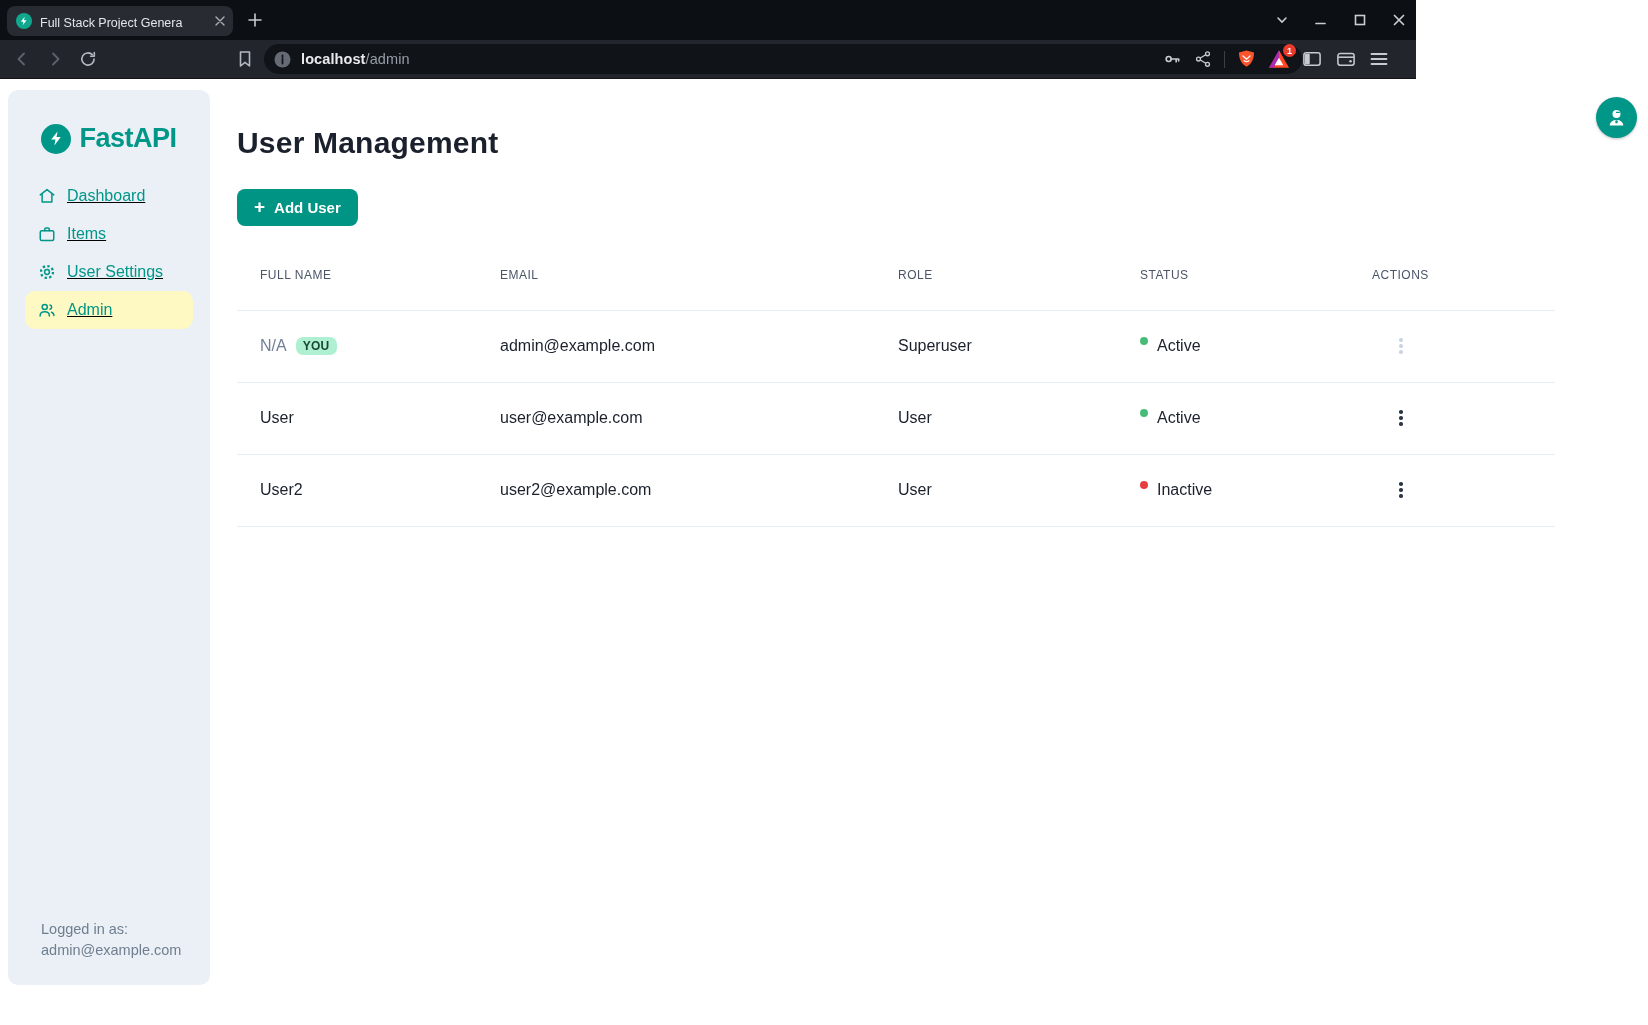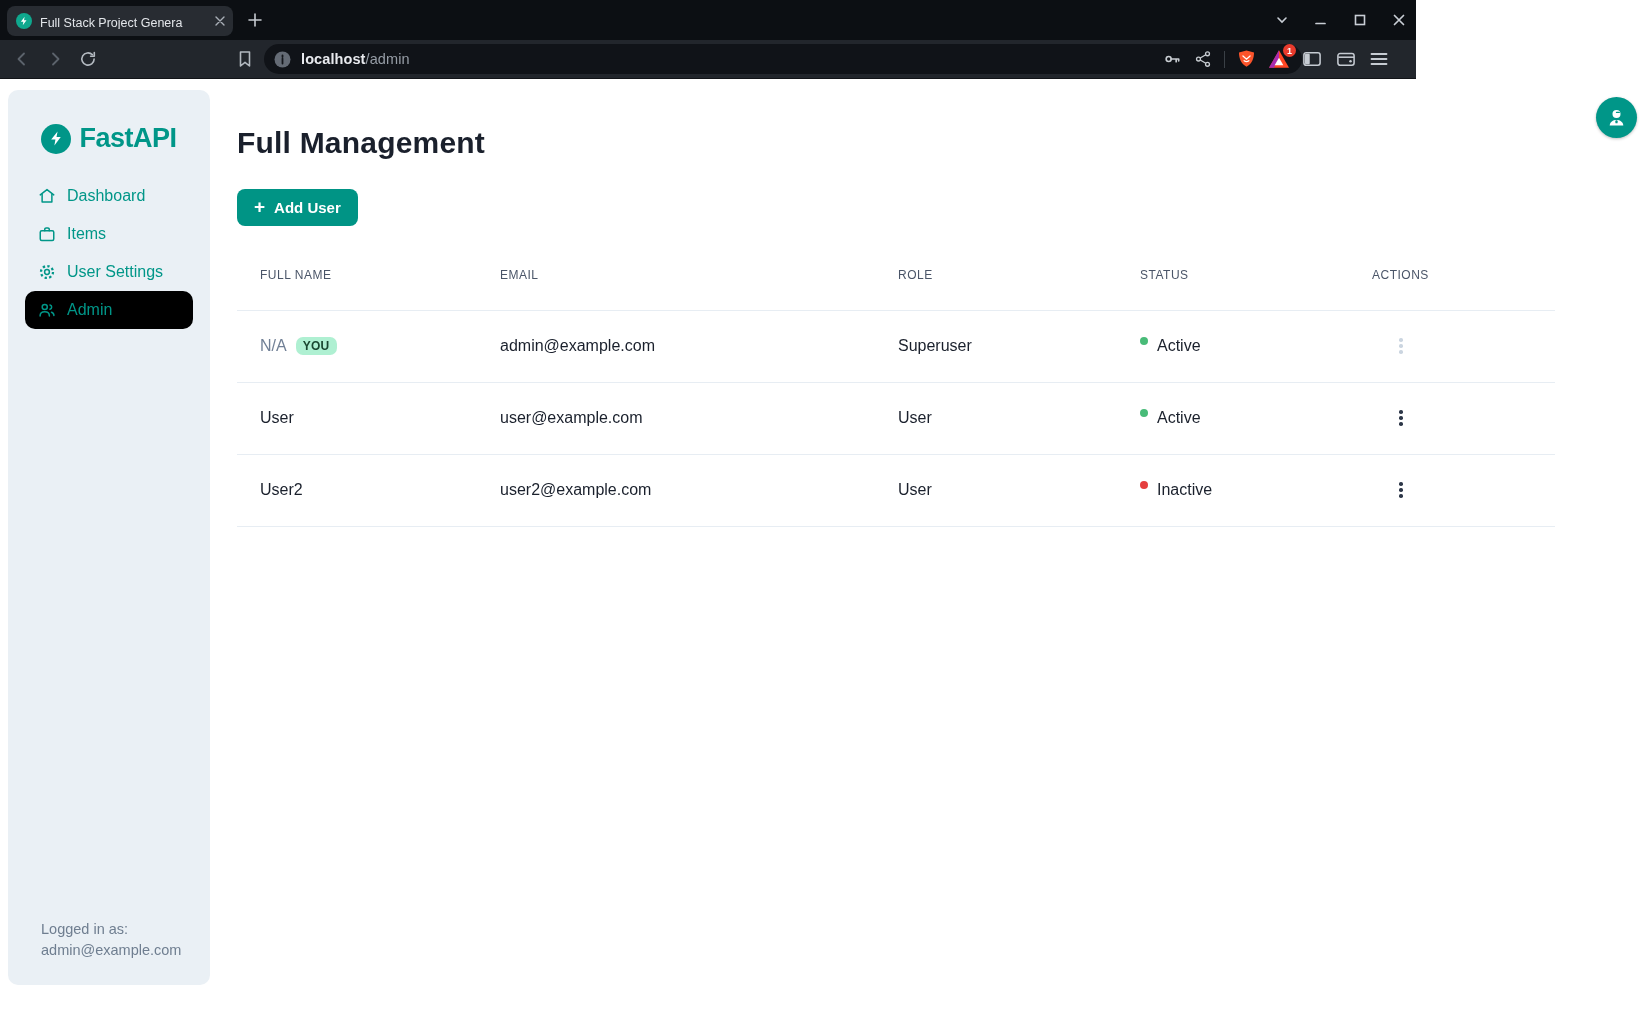--- a/index.html
+++ b/index.html
@@ -43,24 +43,24 @@
 
   
   .page { position:absolute; top:80px; left:0; width:1648px; height:945px; background:#fff; }
 
   .sidebar { position:absolute; left:8px; top:10px; width:202px; height:895px;
     background:#eaf0f5; border-radius:10px; }
   .logo-row { margin-top:33px; display:flex; align-items:center; justify-content:center; gap:8px; }
   .logo-mark { width:30px; height:30px; border-radius:50%; background:#009688;
     display:flex; align-items:center; justify-content:center; }
   .logo-text { color:#009688; font-size:27px; font-weight:bold; letter-spacing:-.5px; }
-  .nav { margin-top:23px; padding:0 17px; display:flex; flex-direction:column; }
+  .nav { margin-top:23px; padding:0 17px; display:flex; flex-direction:column;text-decoration:underline; }
   .nav-item { height:38px; border-radius:10px; display:flex; align-items:center; gap:11px;
     padding-left:13px; color:#009688; font-size:16px; cursor:pointer; }
-  .nav-item.active { background:#000000; }
+  .nav-item.active { background:#fef9c3; }
   .side-footer { position:absolute; left:33px; bottom:24px; color:#6f7e90; font-size:14.5px;
     line-height:21px; }
 
   .main { position:absolute; left:237px; top:0; width:1318px; }
   .page-title { margin-top:46px; font-size:30px; font-weight:bold; color:#1a202c; letter-spacing:.2px; }
   .add-user-btn { margin-top:29px; height:37px; padding:0 17px; border:none; border-radius:8px;
     background:#009485; color:#fff; font-size:15px; font-weight:bold;
     font-family:inherit; display:inline-flex; align-items:center; gap:9px; cursor:pointer; }
   .plus-glyph { font-size:19px; font-weight:bold; line-height:1; margin-top:-2px; }
 
@@ -282,21 +282,21 @@
   <button class="avatar-fab">
     <svg width="21" height="21" viewBox="0 0 24 24">
         <circle cx="12" cy="8" r="4.6" fill="#fff"></circle>
         <path d="M12 6.2h3.2" stroke="#009688" stroke-width="1.4" stroke-linecap="round"></path>
         <path d="M4.2 21c.4-4 3.6-6.2 7.8-6.2s7.4 2.2 7.8 6.2z" fill="#fff"></path>
         <rect x="10.7" y="15.2" width="2.6" height="3.4" rx="1" fill="#009688"></rect>
       </svg>
   </button>
 
   <main class="main">
-    <h1 class="page-title">Full Management</h1>
+    <h1 class="page-title">User Management</h1>
     <button class="add-user-btn">
       <span class="plus-glyph">+</span>
       <span>Add User</span>
     </button>
 
     <table>
       <colgroup>
           <col style="width:240px">
           <col style="width:398px">
           <col style="width:242px">

